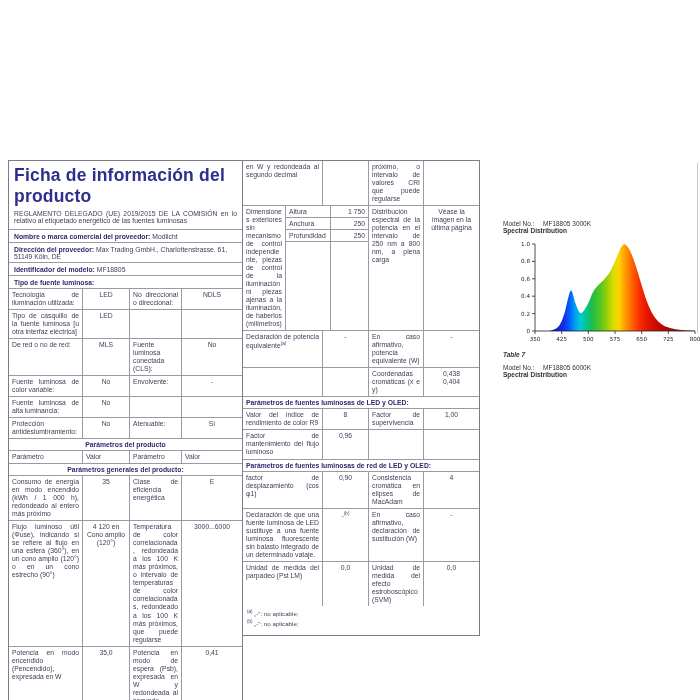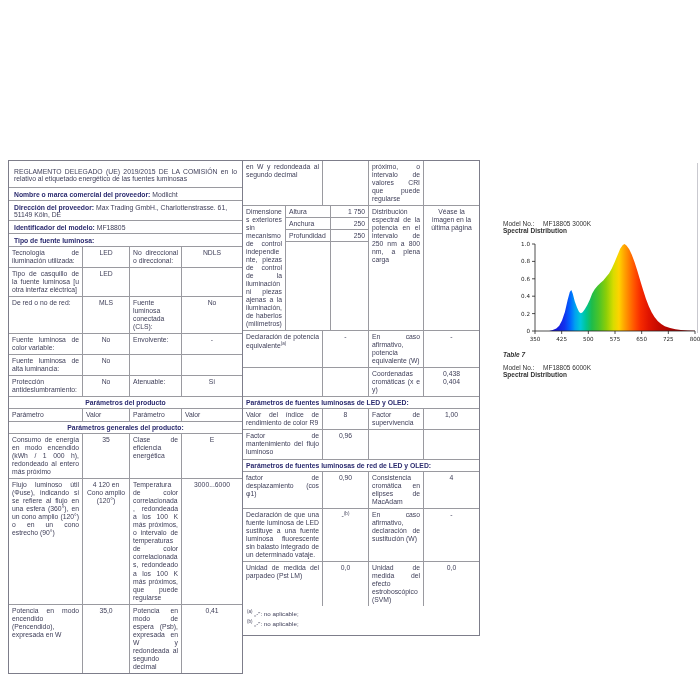--- a/index.html
+++ b/index.html
@@ -47,20 +47,21 @@
   svg{display:block;}
   .edgeline{position:absolute;left:697px;top:163px;width:1px;height:170px;background:#c9c9cf;}
 </style>
 </head>
 <body>
 
 <div class="doc">
 
   <div class="col1">
     <div class="titlebox">
+      <h1 class="pagetitle">Ficha de información del producto</h1>
       <p class="reg">REGLAMENTO DELEGADO (UE) 2019/2015 DE LA COMISIÓN en lo relativo al etiquetado energético de las fuentes luminosas</p>
     </div>
     <div class="inforow">
       <span class="b">Nombre o marca comercial del proveedor:</span>
       <span>Modlicht</span>
     </div>
     <div class="inforow">
       <span class="b">Dirección del proveedor:</span>
       <span>Max Trading GmbH., Charlottenstrasse. 61, 51149 Köln, DE</span>
     </div>

